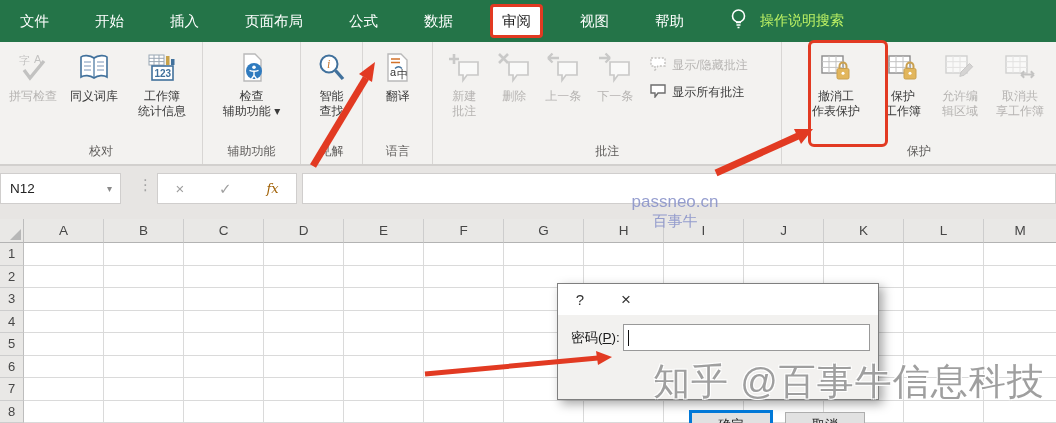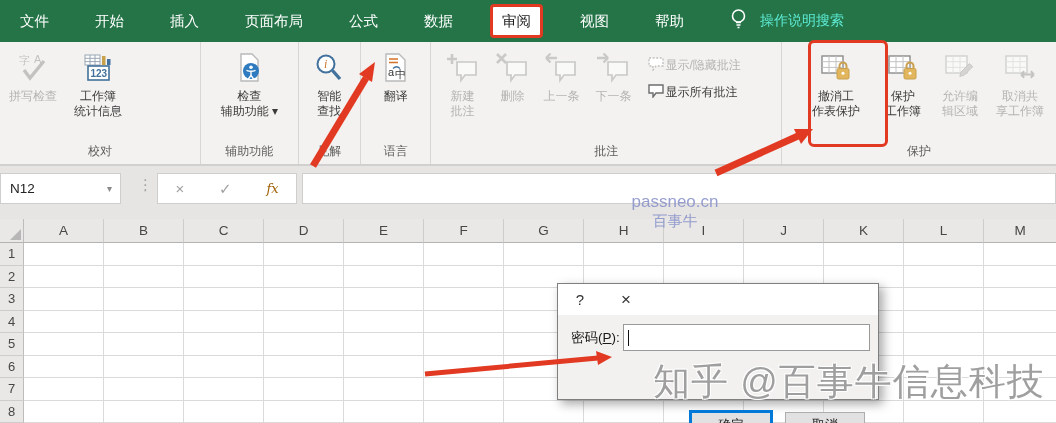--- a/index.html
+++ b/index.html
@@ -8,38 +8,38 @@
 
   
   .topbar { position:absolute; left:0; top:0; width:1056px; height:42px;
             background:#247448; display:flex; align-items:center; gap:16px; }
   .tab { color:#fff; font-size:14.5px; padding:0 15px; height:42px; display:flex;
          align-items:center; cursor:default; white-space:nowrap; }
   .tab.file { padding-left:20px; }
   .tab.active { background:#fff; color:#1d1d1d; height:34px; margin:0 6px;
                 border:3px solid #e23a22; border-radius:4px; padding:0 9px; }
   .bulb-wrap { margin-left:14px; display:flex; align-items:center; gap:12px; }
-  .search-label { color:#5eead4; font-size:14px; }
+  .search-label { color:#bef264; font-size:14px; }
 
   
   .ribbon { position:absolute; left:0; top:42px; width:1056px; height:123px;
             background:#f3f2f0; border-bottom:1px solid #d2d0ce; display:flex; }
   .rgroup { position:relative; height:100%; display:flex; align-items:flex-start;
             padding:6px 4px 0 4px; }
   .rgroup + .rgroup { border-left:1px solid #d8d6d4; }
   .group-label { position:absolute; bottom:4px; left:0; right:0; text-align:center;
                  font-size:12px; color:#5f5d5b; white-space:nowrap; }
   .rbtn { display:flex; flex-direction:column; align-items:center; padding-top:2px; }
   .rbtn .ric { height:36px; display:flex; align-items:center; justify-content:center; }
   .rbtn .rlabel { font-size:12px; line-height:15px; color:#3b3b3b; text-align:center;
                   white-space:pre-line; margin-top:3px; }
   .rbtn.disabled .rlabel { color:#b6b4b2; }
   .rbtn.disabled .ric { opacity:.55; filter:grayscale(1); }
   .small-stack { display:flex; flex-direction:column; gap:9px; padding-top:8px; margin-left:8px; }
-  .sbtn { display:flex; align-items:center; font-size:12px; color:#3b3b3b; white-space:nowrap; }
+  .sbtn { display:flex; align-items:center; gap:5px; font-size:12px; color:#3b3b3b; white-space:nowrap; }
   .sbtn.disabled { color:#b6b4b2; }
 
   
   .fstrip { position:absolute; left:0; top:165px; width:1056px; height:54px;
             background:#e7e5e3; border-top:1px solid #d2d0ce; }
   .fbox { position:absolute; top:7px; height:31px; background:#fff;
           border:1px solid #d0cecd; display:flex; align-items:center; }
   .namebox { left:0; width:121px; font-size:13.5px; color:#222; padding-left:9px;
              justify-content:space-between; }
   .namebox .caret { color:#8a8a8a; font-size:10px; padding-right:8px; }
@@ -131,20 +131,30 @@
     <div class="rbtn disabled" style="width:58px;">
       <span class="ric">
         <svg width="32" height="32" viewBox="0 0 32 32">
           <text x="2" y="12" font-size="11" fill="#9b9b9b" font-family="sans-serif">字</text>
           <text x="17" y="11" font-size="11" fill="#9b9b9b" font-family="sans-serif">A</text>
           <path d="M7 18 L13 26 L27 9" stroke="#9b9b9b" stroke-width="3.4" fill="none"></path>
         </svg>
       </span>
       <span class="rlabel">拼写检查</span>
     </div>
+    <div class="rbtn" style="width:64px;">
+      <span class="ric">
+        <svg width="32" height="32" viewBox="0 0 32 32">
+          <path d="M16 6 C12 3 5 3 3 5 V25 C6 23 12 23 16 26 C20 23 26 23 29 25 V5 C27 3 20 3 16 6 Z" fill="#fff" stroke="#41719c" stroke-width="1.6"></path>
+          <line x1="16" y1="6" x2="16" y2="26" stroke="#41719c" stroke-width="1.2"></line>
+          <path d="M6 10 h7 M6 14 h7 M6 18 h7 M19 10 h7 M19 14 h7 M19 18 h7" stroke="#a6b9cf" stroke-width="1.3"></path>
+        </svg>
+      </span>
+      <span class="rlabel">同义词库</span>
+    </div>
     <div class="rbtn" style="width:72px;">
       <span class="ric">
         <svg width="32" height="32" viewBox="0 0 32 32">
           <rect x="3" y="3" width="15" height="10" fill="#fff" stroke="#9aa7b4"></rect>
           <path d="M3 6.3 h15 M3 9.6 h15 M8 3 v10 M13 3 v10" stroke="#9aa7b4" stroke-width="1"></path>
           <rect x="20" y="4" width="3.5" height="9" fill="#c8a24a"></rect>
           <rect x="25" y="7" width="3.5" height="6" fill="#41719c"></rect>
           <rect x="6" y="14" width="21" height="14" fill="#fff" stroke="#41719c" stroke-width="1.6"></rect>
           <text x="8.5" y="25" font-size="10" fill="#41719c" font-weight="bold" font-family="sans-serif">123</text>
         </svg>

